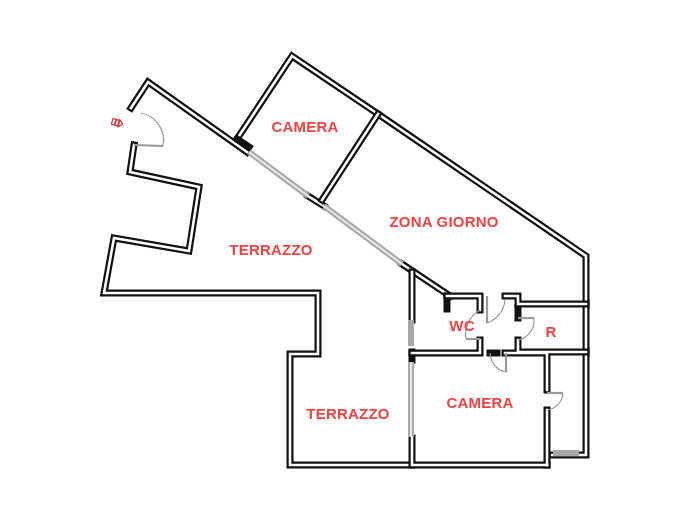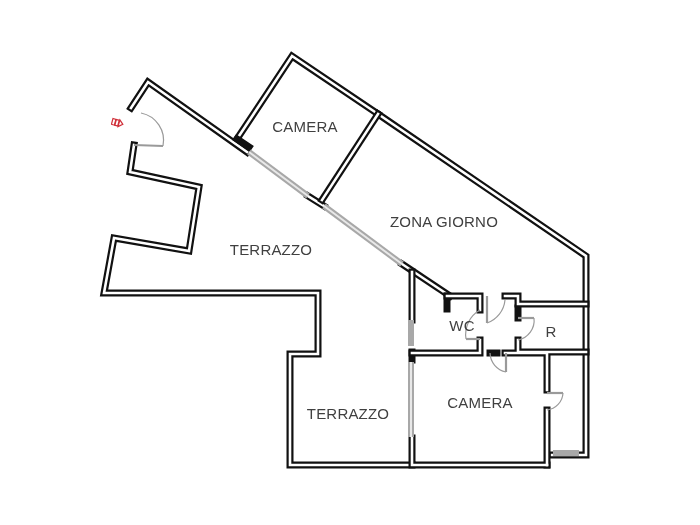--- a/index.html
+++ b/index.html
@@ -4,21 +4,21 @@
   <style>
     html, body { margin: 0; padding: 0; background: #ffffff; }
     body { width: 700px; height: 525px; overflow: hidden; position: relative; font-family: "Liberation Sans", sans-serif; }
     #plan { position: absolute; left: 0; top: 0; width: 700px; height: 525px; }
     .wall { fill: none; stroke: #111111; stroke-width: 7; stroke-linejoin: miter; stroke-linecap: square; }
     .wall-in { fill: none; stroke: #ffffff; stroke-width: 2.6; stroke-linejoin: miter; stroke-linecap: square; }
     .win { stroke: #a8a8a8; stroke-width: 6; fill: none; }
     .win-in { stroke: #e8e8e8; stroke-width: 2; fill: none; }
     .door { fill: none; stroke: #9a9a9a; stroke-width: 1.2; }
     .doorleaf { fill: none; stroke: #9a9a9a; stroke-width: 2.2; }
-    .label { position: absolute; font-size: 15px; color: #404040; white-space: nowrap; transform: translate(-50%, -50%); letter-spacing: 0.2px; }
+    .label { position: absolute; font-size: 15px; color: #ef4444; white-space: nowrap; transform: translate(-50%, -50%); letter-spacing: 0.2px; font-weight: bold; }
     .entry { position: absolute; left: 111px; top: 117px; width: 14px; height: 12px; }
   </style>
 </head>
 <body>
 
 <svg id="plan" viewBox="0 0 700 525" xmlns="http://www.w3.org/2000/svg">
 
   <g>
 
     <path class="wall" d="M131,108 L148,82 L247,152"></path>

